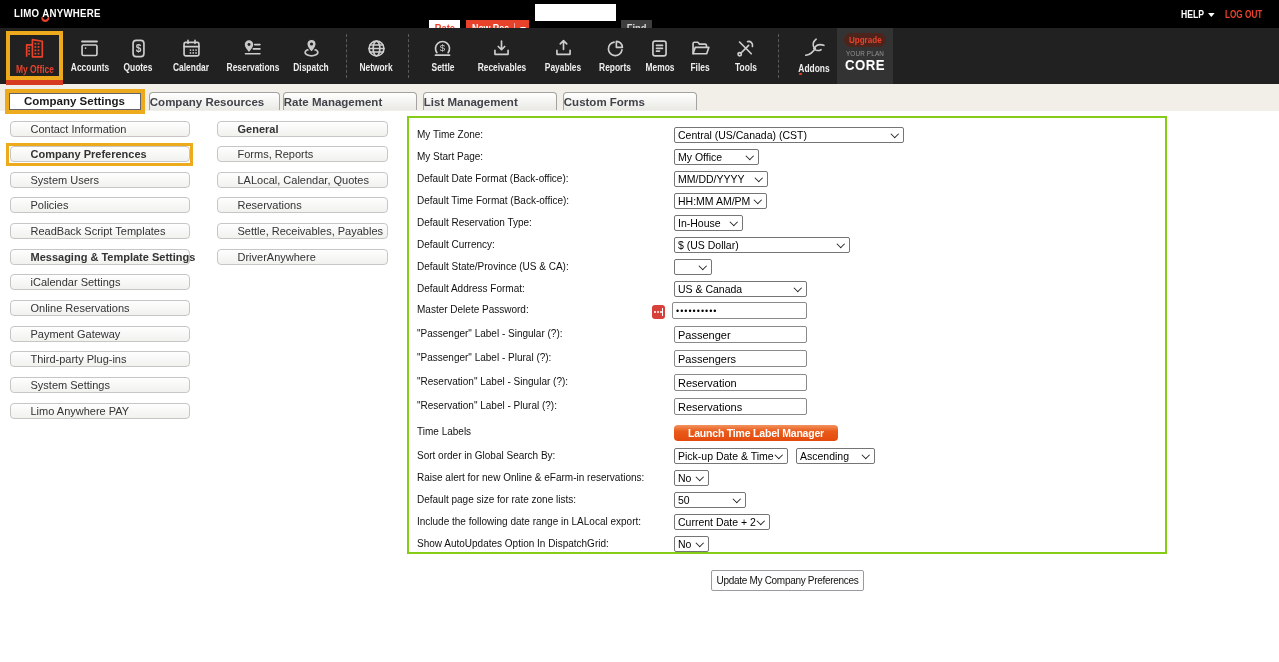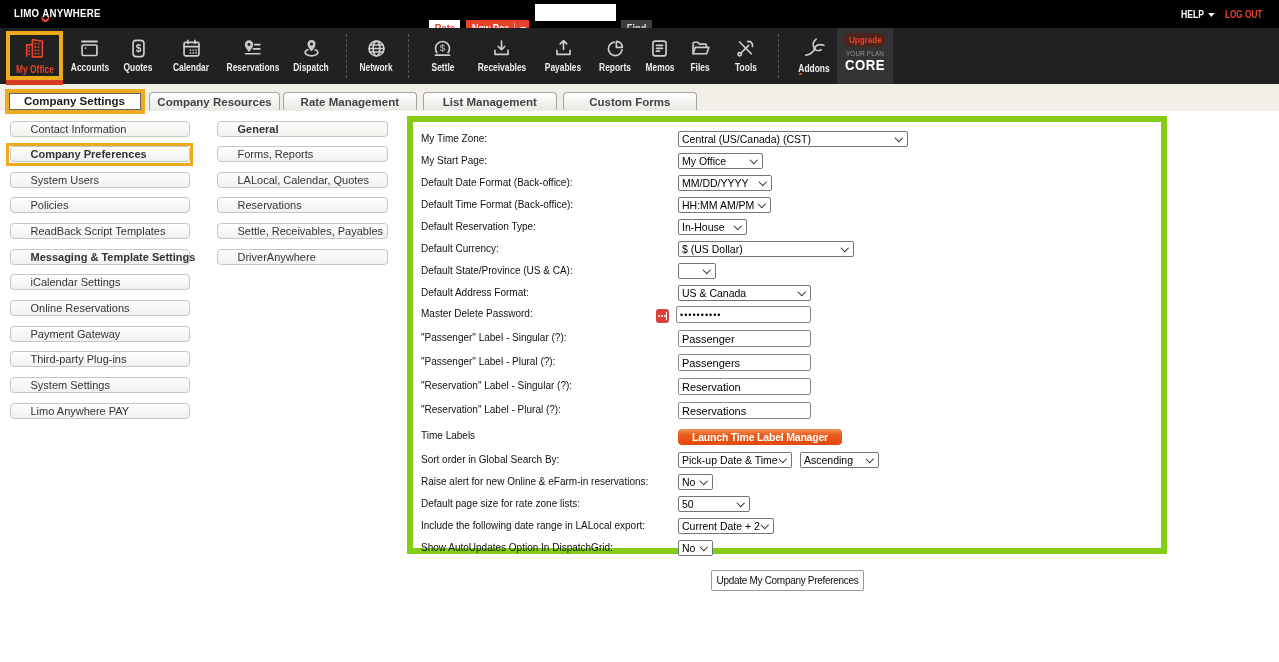--- a/index.html
+++ b/index.html
@@ -53,35 +53,35 @@
   #upgpill span { display:inline-block; transform:scaleX(0.85); }
   #yourplan { margin-top:3px; color:#949494; font-size:7px; letter-spacing:.2px; transform:scaleX(.9); }
   #core { margin-top:0px; color:#fff; font-size:15px; font-weight:bold; letter-spacing:.5px; line-height:16px;
     transform:scaleX(0.88); }
 
   
   #tabstrip { position:absolute; left:0; top:84px; width:1279px; height:27px; background:#f2efe8; }
   .tab { position:absolute; top:7.5px; height:18px; border:1px solid #a3a3a3; border-bottom:none;
     border-radius:4px 4px 0 0; background:linear-gradient(#ffffff,#e9e9e5);
     color:#42424a; font-weight:bold; font-size:11.5px;
-    text-align:center; line-height:19px; white-space:nowrap; }
+    text-align:left; line-height:19px; white-space:nowrap; }
   #tab-active { position:absolute; left:4.5px; top:5px; width:140px; height:25px;
     border:4px solid #edaa1c; background:#fff; z-index:6; white-space:nowrap; box-shadow:inset 0 0 0 1px #63636b;
     color:#1a1a1a; font-weight:bold; font-size:11.5px; text-align:center; line-height:17px; }
 
   
   .sbtn { position:absolute; height:16px; border:1px solid #c6c6c6; border-radius:4px;
     background:linear-gradient(#fefefe,#f1f1ee); color:#333; font-size:11px;
     line-height:15px; padding-left:20px; white-space:nowrap; }
   .sbtn.b { font-weight:bold; }
   #cp-hl { position:absolute; left:6px; width:187px; height:23px; border:3.5px solid #edaa1c; z-index:6; }
 
   
   #panel { position:absolute; left:407px; top:116px; width:760px; height:438px;
-    background:#fff; border:6px solid #84cc16; }
+    background:#fff; border:2px solid #84cc16; }
   .flabel { position:absolute; left:8px; color:#111; font-size:10px; white-space:nowrap; }
   .fctl { position:absolute; }
   select.fc { height:16px; font-size:10.5px; font-family:"Liberation Sans",sans-serif;
     border:1px solid #757575; border-radius:2px; color:#000;
     -webkit-appearance:none; appearance:none; padding:0 12px 0 3px; background:#fff; }
   .vcaret { position:absolute; width:5.5px; height:5.5px; pointer-events:none;
     border-right:1.8px solid #1c1c1c; border-bottom:1.8px solid #1c1c1c; transform:rotate(45deg); }
   input.fc { height:17px; font-size:11px; font-family:"Liberation Sans",sans-serif;
     border:1px solid #8a8a8a; border-radius:2px; background:#fff; color:#000; padding:0 0 0 3px; }
   #launchbtn { position:absolute; left:265px; top:307px; width:164px; height:16px; border-radius:4px;

